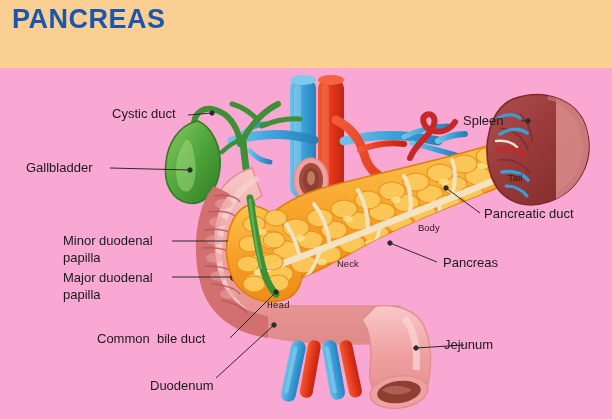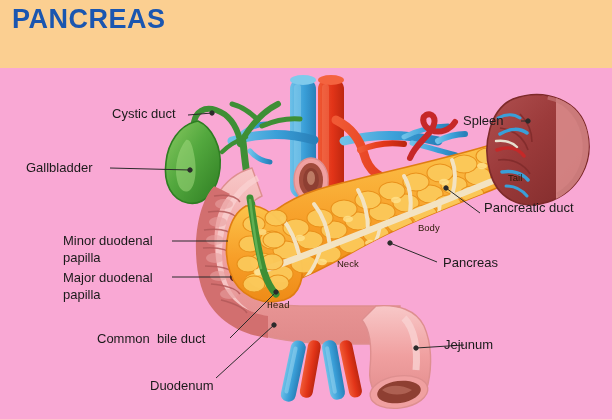--- a/index.html
+++ b/index.html
@@ -355,21 +355,21 @@
 
   <div class="label two" style="left:63px;top:269px;">Major duodenal</div>
   <div class="label two" style="left:63px;top:286px;">papilla</div>
 
   <div class="label" style="left:97px;top:331px;">Common  bile duct</div>
 
   <div class="label" style="left:150px;top:378px;">Duodenum</div>
 
   <div class="label" style="left:463px;top:113px;">Spleen</div>
 
-  <div class="label" style="left:484px;top:200px;">Pancreatic duct</div>
+  <div class="label" style="left:484px;top:206px;">Pancreatic duct</div>
 
   <div class="label" style="left:443px;top:255px;">Pancreas</div>
 
   <div class="label" style="left:444px;top:337px;">Jejunum</div>
 
   <div class="inner-label" style="left:508px;top:172px;">Tail</div>
   <div class="inner-label" style="left:398px;top:222px;margin-left:20px;">Body</div>
   <div class="inner-label" style="left:328px;top:258px;padding-left:9px;">Neck</div>
   <div class="inner-label" style="left:267px;top:300px;font-family:Liberation Mono, monospace;">Head</div>
 

